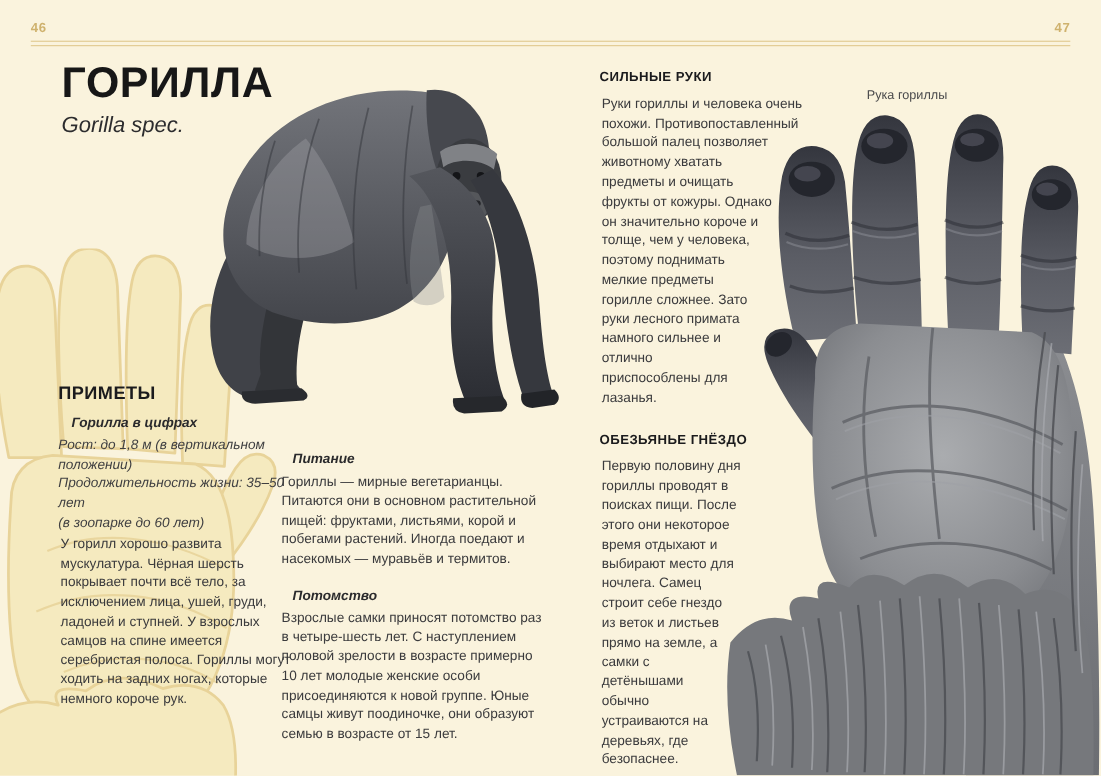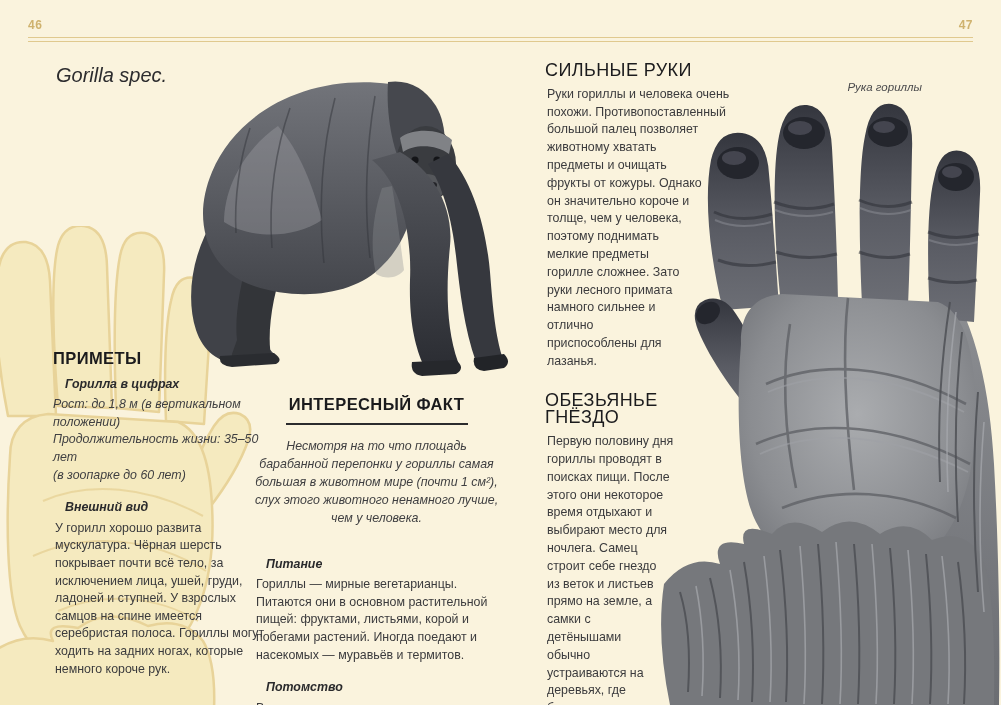--- a/index.html
+++ b/index.html
@@ -23,23 +23,23 @@
   .subhead{font-weight:bold;font-style:italic;color:#2a2a2c;margin:15px 0 3px 12px;}
   .subhead.first{margin-top:0;}
   .figline{font-style:italic;color:#3f3f41;}
   p.body{margin:2px;}
   
   .fact-head{font-size:16.5px;font-weight:bold;color:#1b1b1d;letter-spacing:.6px;text-align:center;margin:0;}
   .fact-rule{width:182px;height:2px;background:#2b2b2d;margin:9px auto 12px auto;}
   .fact-text{font-style:italic;text-align:center;color:#3f3f41;margin:0;line-height:18px;}
   .mid-sections{margin-top:29px;}
   
-  .caption{font-style:italic;font-size:11.5px;color:#4a4a4c;text-align:right;}
+  .caption{font-size:11.5px;color:#4a4a4c;text-align:left;}
   .right-col{line-height:17.8px;font-size:12.4px;}
-  .right-col h2{font-size:18px;font-weight:normal;color:#1b1b1d;letter-spacing:.4px;margin:0 0 6px 0;}
+  .right-col h2{font-size:12px;font-weight:bold;color:#1b1b1d;letter-spacing:.4px;margin:0 0 6px 0;}
   .right-col .sec{margin-bottom:21px;}
   .hand-spacer{
     float:right;width:326px;height:645px;
     shape-outside:polygon(105px 0px,95px 45px,52px 80px,45px 170px,20px 245px,35px 360px,20px 440px,5px 540px,0px 645px,326px 645px,326px 0px);
     shape-margin:10px;
   }
   svg{display:block;}
 </style>
 </head>
 <body>
@@ -61,20 +61,21 @@
     </g>
     <g fill="none" stroke="#e8d399" stroke-width="2" opacity=".85">
       <path d="M95,275 C140,255 200,260 255,290"></path>
       <path d="M85,330 C140,305 205,312 258,345"></path>
       <path d="M110,385 C155,365 210,370 250,395"></path>
     </g>
   </svg>
 </div>
 
 <div class="abs" style="left:56px;top:56px;z-index:3;">
+  <div class="title">ГОРИЛЛА</div>
   <div class="subtitle">Gorilla spec.</div>
 </div>
 
 <div class="abs" style="left:160px;top:68px;width:356px;height:322px;z-index:2;">
   <svg width="356" height="322" viewBox="0 0 356 322">
     <defs>
       <linearGradient id="gbody" x1="0" y1="0" x2="0" y2="1">
         <stop offset="0" stop-color="#72747a"></stop>
           <stop offset="1" stop-color="#44464c"></stop>
       </linearGradient>
@@ -121,31 +122,25 @@
   </svg>
 </div>
 
 <div class="abs col" style="left:53px;top:334px;width:216px;z-index:3;">
   <h2>ПРИМЕТЫ</h2>
   <div class="subhead first">Горилла в цифрах</div>
   <div class="figline">Рост: до 1,8 м (в вертикальном положении)</div>
   <div class="figline">Продолжительность жизни: 35–50 лет</div>
   <div class="figline">(в зоопарке до 60 лет)</div>
 
-  <div class="subhead">Внешний вид</div>
   <p class="body">У горилл хорошо развита мускулатура. Чёрная шерсть покрывает почти всё тело, за исключением лица, ушей, груди, ладоней и ступней. У взрослых самцов на спине имеется серебристая полоса. Гориллы могут ходить на задних ногах, которые немного короче рук.</p>
 
 </div>
 
 <div class="abs col" style="left:254px;top:380px;width:245px;z-index:3;">
-  <div>
-    <h2 class="fact-head">ИНТЕРЕСНЫЙ ФАКТ</h2>
-    <div class="fact-rule"></div>
-    <p class="fact-text">Несмотря на то что площадь барабанной перепонки у гориллы самая большая в животном мире (почти 1 см²), слух этого животного ненамного лучше, чем у человека.</p>
-  </div>
   <div class="mid-sections">
     <div class="subhead first">Питание</div>
     <p class="body">Гориллы — мирные вегетарианцы. Питаются они в основном растительной пищей: фруктами, листьями, корой и побегами растений. Иногда поедают и насекомых — муравьёв и термитов.</p>
     <div class="subhead">Потомство</div>
     <p class="body">Взрослые самки приносят потомство раз в четыре-шесть лет. С наступлением половой зрелости в возрасте примерно 10 лет молодые женские особи присоединяются к новой группе. Юные самцы живут поодиночке, они образуют семью в возрасте от 15 лет.</p>
   </div>
 </div>
 
 <div class="abs" style="left:640px;top:92px;width:361px;height:613px;z-index:1;">
   <svg width="361" height="613" viewBox="0 0 361 613">

